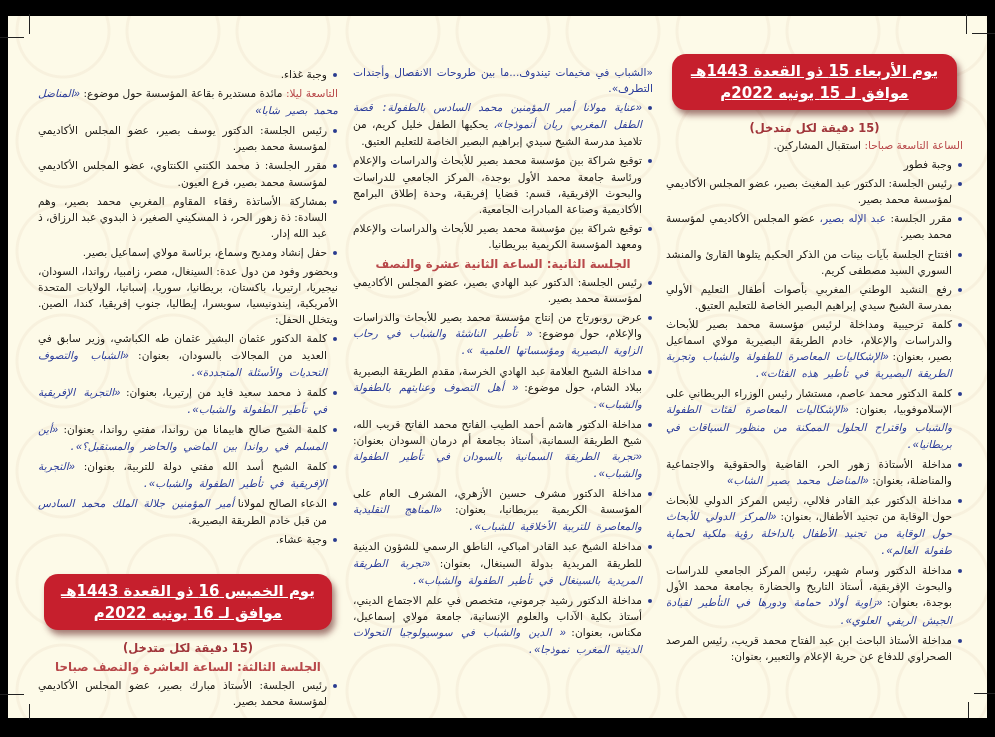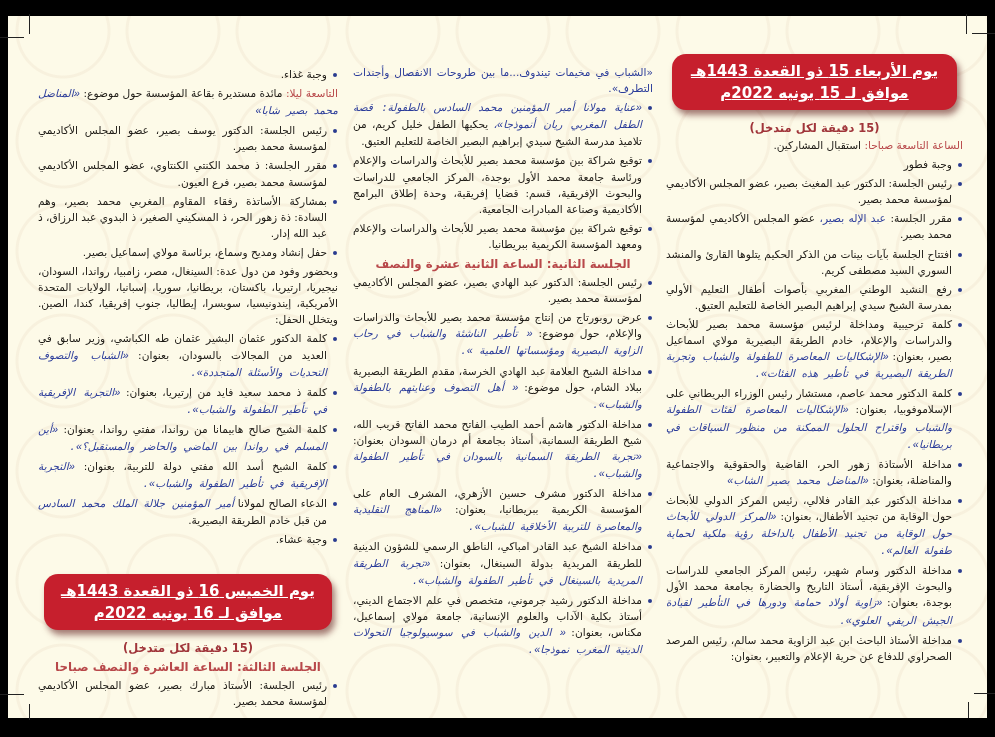--- a/index.html
+++ b/index.html
@@ -75,21 +75,21 @@
     <ul class="items">
       <li class="item"><span class="b">رئيس الجلسة: الدكتور عبد المغيث بصير،</span><span> عضو المجلس الأكاديمي لمؤسسة محمد بصير.</span></li>
       <li class="item"><span class="b">مقرر الجلسة:</span><span class="blue"> عبد الإله بصير،</span><span> عضو المجلس الأكاديمي لمؤسسة محمد بصير.</span></li>
       <li class="item"><span>افتتاح الجلسة بآيات بينات من الذكر الحكيم يتلوها القارئ والمنشد السوري </span><span class="b">السيد مصطفى كريم.</span></li>
       <li class="item"><span>رفع النشيد الوطني المغربي بأصوات </span><span class="b">أطفال التعليم الأولي</span><span> بمدرسة الشيخ سيدي إبراهيم البصير الخاصة للتعليم العتيق.</span></li>
       <li class="item"><span>كلمة ترحيبية ومداخلة لرئيس مؤسسة محمد بصير للأبحاث والدراسات والإعلام، خادم الطريقة البصيرية </span><span class="b">مولاي اسماعيل بصير،</span><span> بعنوان: </span><span class="t">«الإشكاليات المعاصرة للطفولة والشباب وتجربة الطريقة البصيرية في تأطير هذه الفئات».</span></li>
       <li class="item"><span>كلمة </span><span class="b">الدكتور محمد عاصم،</span><span> مستشار رئيس الوزراء البريطاني على الإسلاموفوبيا، بعنوان: </span><span class="t">«الإشكاليات المعاصرة لفئات الطفولة والشباب واقتراح الحلول الممكنة من منظور السياقات في بريطانيا».</span></li>
       <li class="item"><span>مداخلة </span><span class="b">الأستاذة زهور الحر،</span><span> القاضية والحقوقية والاجتماعية والمناضلة، بعنوان: </span><span class="t">«المناضل محمد بصير الشاب»</span></li>
       <li class="item"><span>مداخلة </span><span class="b">الدكتور عبد القادر فلالي،</span><span> رئيس المركز الدولي للأبحاث حول الوقاية من تجنيد الأطفال، بعنوان: </span><span class="t">«المركز الدولي للأبحاث حول الوقاية من تجنيد الأطفال بالداخلة رؤية ملكية لحماية طفولة العالم».</span></li>
       <li class="item"><span>مداخلة </span><span class="b">الدكتور وسام شهير،</span><span> رئيس المركز الجامعي للدراسات والبحوث الإفريقية، أستاذ التاريخ والحضارة بجامعة محمد الأول بوجدة، بعنوان: </span><span class="t">«زاوية أولاد حمامة ودورها في التأطير لقيادة الجيش الريفي العلوي».</span></li>
-      <li class="item"><span>مداخلة </span><span class="b">الأستاذ الباحث ابن عبد الزاوية محمد سالم،</span><span> رئيس المرصد الصحراوي للدفاع عن حرية الإعلام والتعبير، بعنوان:</span></li>
+      <li class="item"><span>مداخلة </span><span class="b">الأستاذ الباحث ابن عبد الفتاح محمد قريب،</span><span> رئيس المرصد الصحراوي للدفاع عن حرية الإعلام والتعبير، بعنوان:</span></li>
     </ul>
   </div>
 
   <div class="col col-middle">
     <div class="para b blue">«الشباب في مخيمات تيندوف...ما بين طروحات الانفصال وأجندات التطرف».</div>
     <ul class="items">
       <li class="item"><span class="t">«عناية مولانا أمير المؤمنين محمد السادس بالطفولة: قصة الطفل المغربي ريان أنموذجا»،</span><span> يحكيها </span><span class="b">الطفل خليل كريم،</span><span> من تلاميذ مدرسة الشيخ سيدي إبراهيم البصير الخاصة للتعليم العتيق.</span></li>
       <li class="item"><span>توقيع شراكة بين </span><span class="b">مؤسسة محمد بصير للأبحاث والدراسات والإعلام</span><span> ورئاسة </span><span class="b">جامعة محمد الأول بوجدة، المركز الجامعي للدراسات والبحوث الإفريقية، قسم: قضايا إفريقية، وحدة إطلاق البرامج الأكاديمية وصناعة المبادرات الجامعية.</span></li>
       <li class="item"><span>توقيع شراكة بين </span><span class="b">مؤسسة محمد بصير للأبحاث والدراسات والإعلام ومعهد المؤسسة الكريمية</span><span> ببريطانيا.</span></li>
     </ul>

